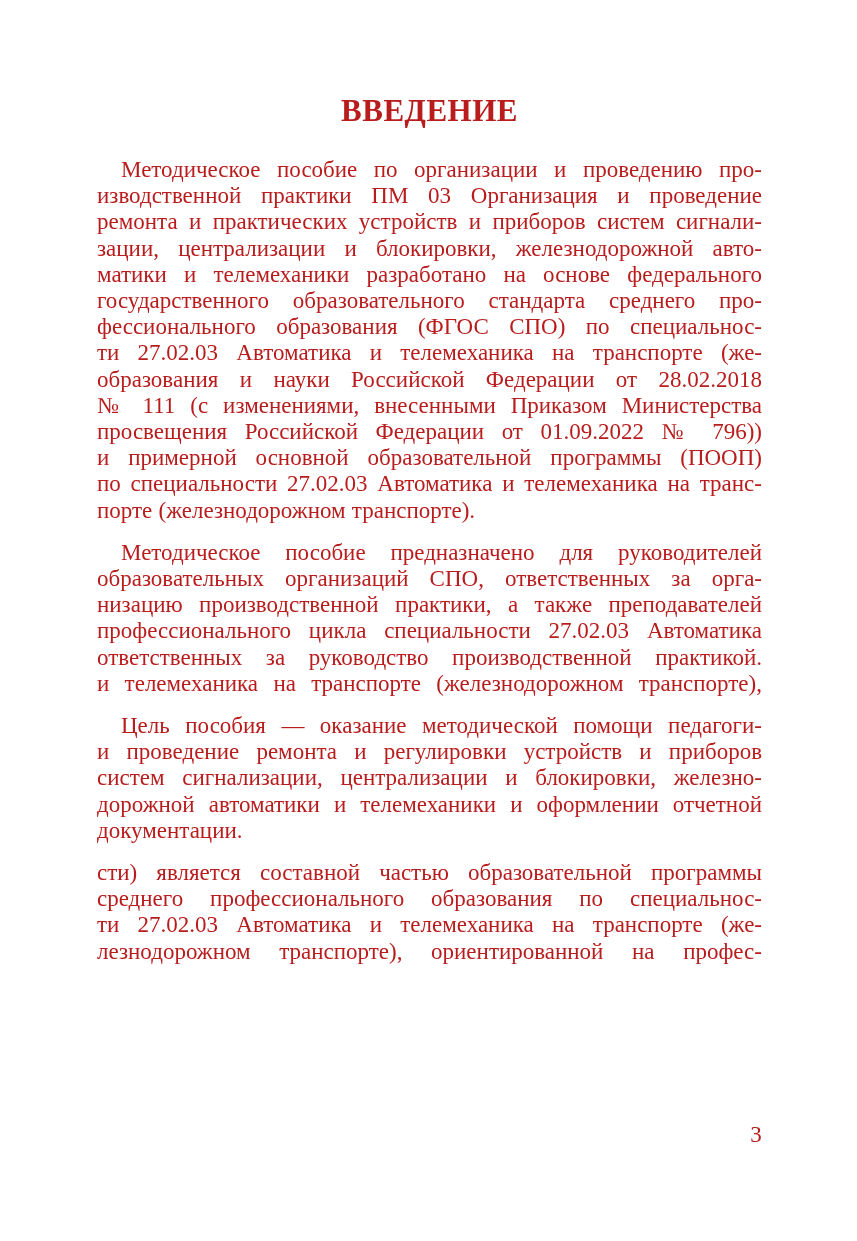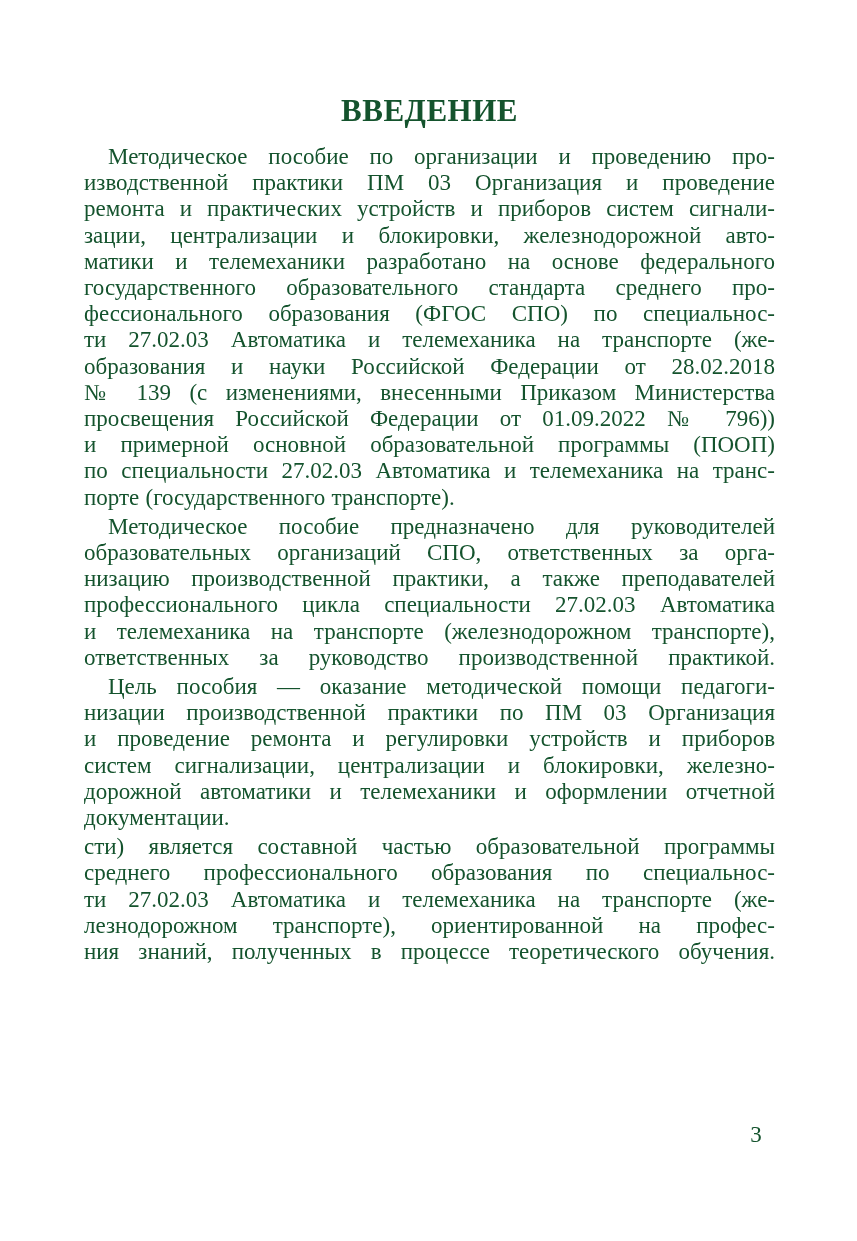--- a/index.html
+++ b/index.html
@@ -5,21 +5,21 @@
   html, body {
     margin: 0;
     padding: 0;
     background: #ffffff;
   }
   .page {
     position: relative;
     width: 857px;
     height: 1241px;
     background: #ffffff;
-    color: #14532d;
+    color: #b91c1c;
     font-family: "Liberation Serif", serif;
     overflow: hidden;
   }
   .doc-title {
     position: absolute;
     left: 81px;
     top: 93px;
     width: 697px;
     margin: 0;
     text-align: center;
@@ -28,21 +28,21 @@
     letter-spacing: 0.5px;
     line-height: 36px;
   }
   .content {
     position: absolute;
     left: 81px;
     top: 141px;
     width: 697px;
   }
   .paragraph {
-    margin: 3px;
+    margin: 16px;
     padding: 0;
   }
   .line {
     font-size: 23px;
     line-height: 26.2px;
     text-align: justify;
     text-align-last: justify;
     white-space: normal;
     word-spacing: 0.5px;
   }
@@ -72,45 +72,43 @@
       <div class="paragraph">
         <div class="line indent">Методическое пособие по организации и проведению про-</div>
         <div class="line">изводственной практики ПМ 03 Организация и проведение</div>
         <div class="line">ремонта и практических устройств и приборов систем сигнали-</div>
         <div class="line">зации, централизации и блокировки, железнодорожной авто-</div>
         <div class="line">матики и телемеханики разработано на основе федерального</div>
         <div class="line">государственного образовательного стандарта среднего про-</div>
         <div class="line">фессионального образования (ФГОС СПО) по специальнос-</div>
         <div class="line">ти 27.02.03 Автоматика и телемеханика на транспорте (же-</div>
         <div class="line">образования и науки Российской Федерации от 28.02.2018</div>
-        <div class="line">№ 139 (с изменениями, внесенными Приказом Министерства</div>
+        <div class="line">№ 111 (с изменениями, внесенными Приказом Министерства</div>
         <div class="line">просвещения Российской Федерации от 01.09.2022 № 796))</div>
         <div class="line">и примерной основной образовательной программы (ПООП)</div>
         <div class="line">по специальности 27.02.03 Автоматика и телемеханика на транс-</div>
-        <div class="line no-stretch">порте (государственного транспорте).</div>
+        <div class="line no-stretch">порте (железнодорожном транспорте).</div>
       </div>
       <div class="paragraph">
         <div class="line indent">Методическое пособие предназначено для руководителей</div>
         <div class="line">образовательных организаций СПО, ответственных за орга-</div>
         <div class="line">низацию производственной практики, а также преподавателей</div>
         <div class="line">профессионального цикла специальности 27.02.03 Автоматика</div>
+        <div class="line">ответственных за руководство производственной практикой.</div>
         <div class="line">и телемеханика на транспорте (железнодорожном транспорте),</div>
-        <div class="line">ответственных за руководство производственной практикой.</div>
       </div>
       <div class="paragraph">
         <div class="line indent">Цель пособия — оказание методической помощи педагоги-</div>
-        <div class="line">низации производственной практики по ПМ 03 Организация</div>
         <div class="line">и проведение ремонта и регулировки устройств и приборов</div>
         <div class="line">систем сигнализации, централизации и блокировки, железно-</div>
         <div class="line">дорожной автоматики и телемеханики и оформлении отчетной</div>
         <div class="line no-stretch">документации.</div>
       </div>
       <div class="paragraph">
         <div class="line">сти) является составной частью образовательной программы</div>
         <div class="line">среднего профессионального образования по специальнос-</div>
         <div class="line">ти 27.02.03 Автоматика и телемеханика на транспорте (же-</div>
         <div class="line">лезнодорожном транспорте), ориентированной на профес-</div>
-        <div class="line">ния знаний, полученных в процессе теоретического обучения.</div>
       </div>
     </div>
 
   <div class="pagenum">3</div>
 </div>
 
 </body></html>

